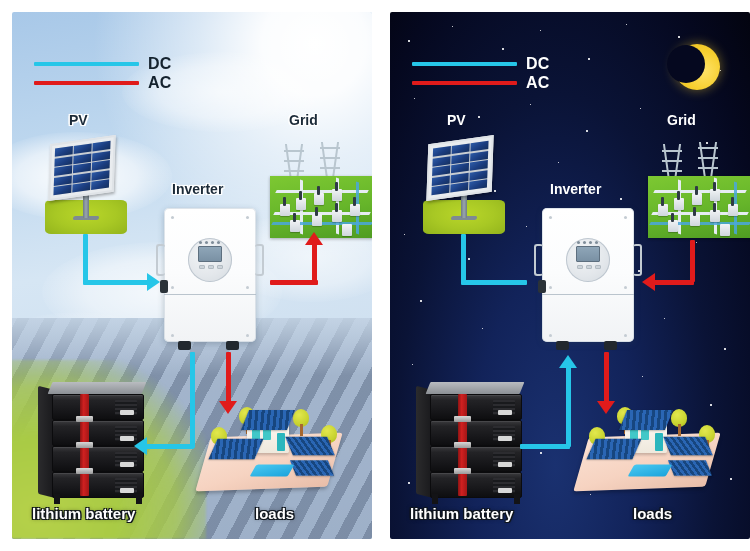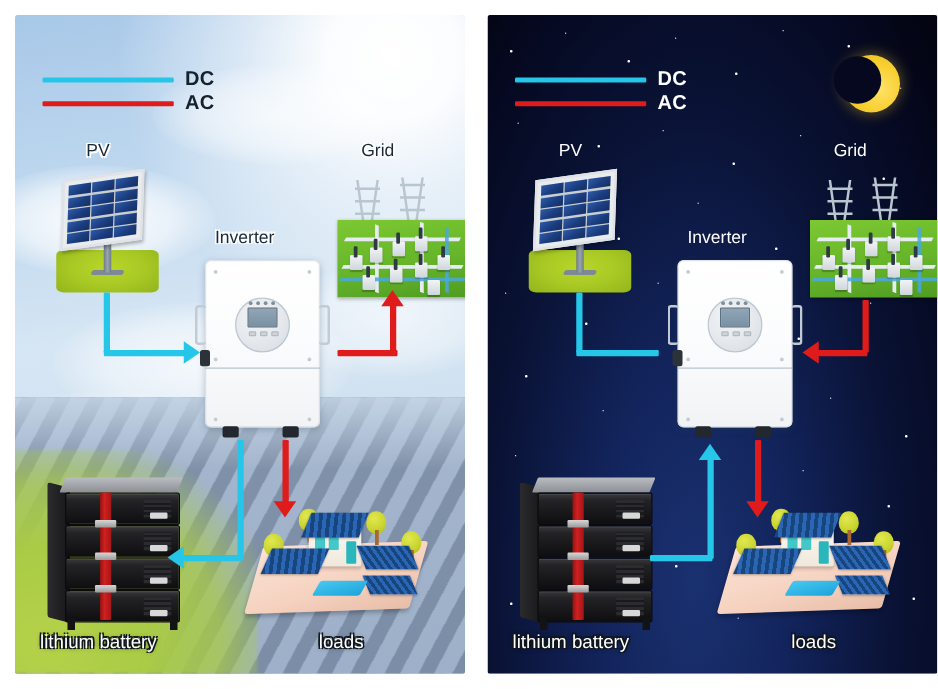--- a/index.html
+++ b/index.html
@@ -85,21 +85,21 @@
   .legend-line { width: 105px; height: 4px; border-radius: 1px; }
   .legend-label {
     margin-left: 9px; font-size: 16px; font-weight: 700;
     letter-spacing: 0.3px; line-height: 1;
   }
   .panel.day .legend-label  { color: #14222e; }
   .panel.night .legend-label{ color: #ffffff; }
 
   
   .node-label {
-    position: absolute; font-weight: 400; white-space: nowrap;
+    position: absolute; font-weight: 700; white-space: nowrap;
     line-height: 1;
   }
   .panel.day .lbl-out-dark {
     color: #1b2a38; font-size: 14px;
     text-shadow: -1.3px -1.3px 0 #fff, 1.3px -1.3px 0 #fff, -1.3px 1.3px 0 #fff,
                  1.3px 1.3px 0 #fff, 0 0 3px #fff;
   }
   .panel.night .lbl-out-dark { color: #ffffff; font-size: 14px; }
   .lbl-out-white {
     color: #ffffff; font-size: 15px;

